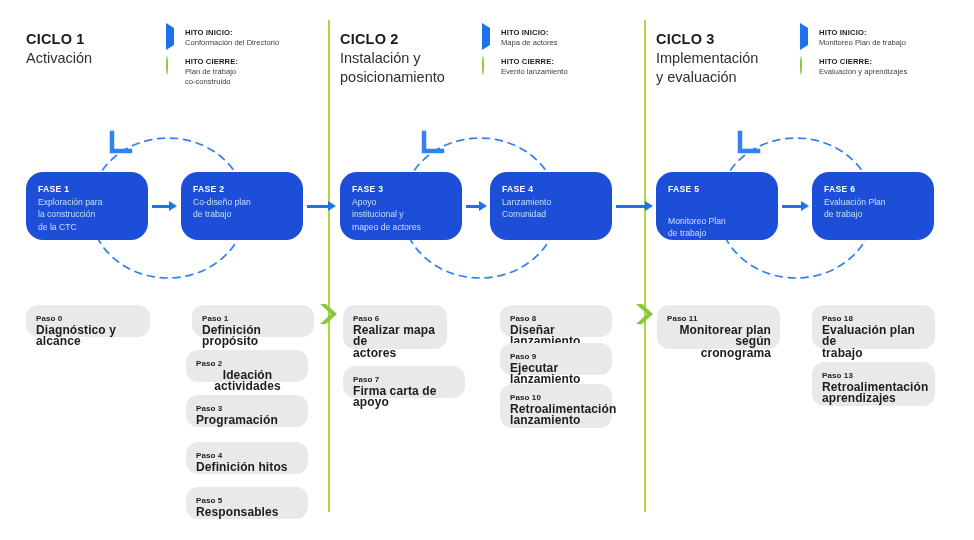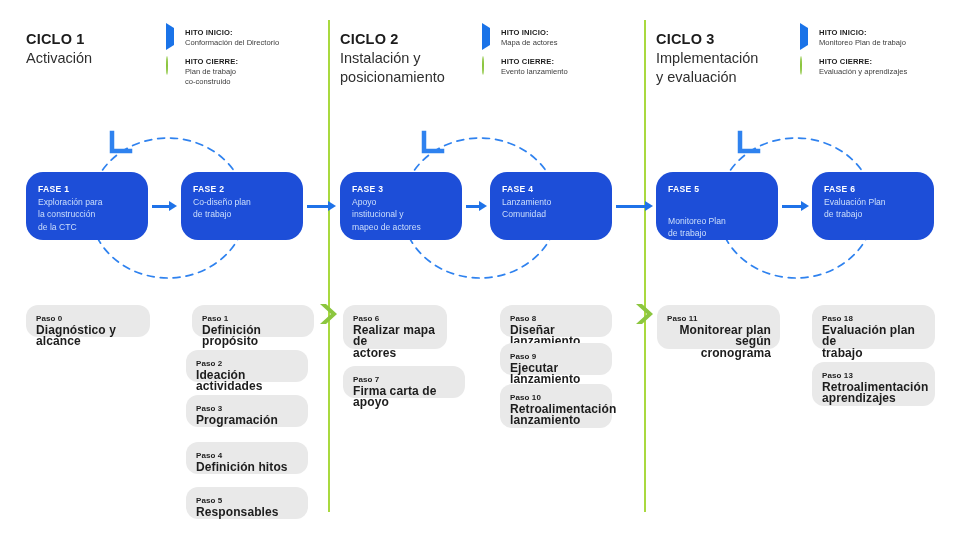--- a/index.html
+++ b/index.html
@@ -232,21 +232,21 @@
     <div class="paso-num">Paso 0</div>
     <div class="paso-txt" style="white-space:pre-line;">Diagnóstico y alcance</div>
   </div>
 
   <div class="paso" style="left:192px;top:305px;width:122px;height:32px;">
     <div class="paso-num">Paso 1</div>
     <div class="paso-txt" style="white-space:pre-line;">Definición propósito</div>
   </div>
   <div class="paso" style="left:186px;top:350px;width:122px;height:32px;">
     <div class="paso-num">Paso 2</div>
-    <div class="paso-txt" style="white-space:pre-line;">Ideación actividades</div>
+    <div class="paso-txt" style="white-space:pre-line;text-align:center;">Ideación actividades</div>
   </div>
   <div class="paso" style="left:186px;top:395px;width:122px;height:32px;">
     <div class="paso-num">Paso 3</div>
     <div class="paso-txt" style="white-space:pre-line;">Programación</div>
   </div>
   <div class="paso" style="left:186px;top:442px;width:122px;height:32px;">
     <div class="paso-num">Paso 4</div>
     <div class="paso-txt" style="white-space:pre-line;">Definición hitos</div>
   </div>
   <div class="paso" style="left:186px;top:487px;width:122px;height:32px;">

